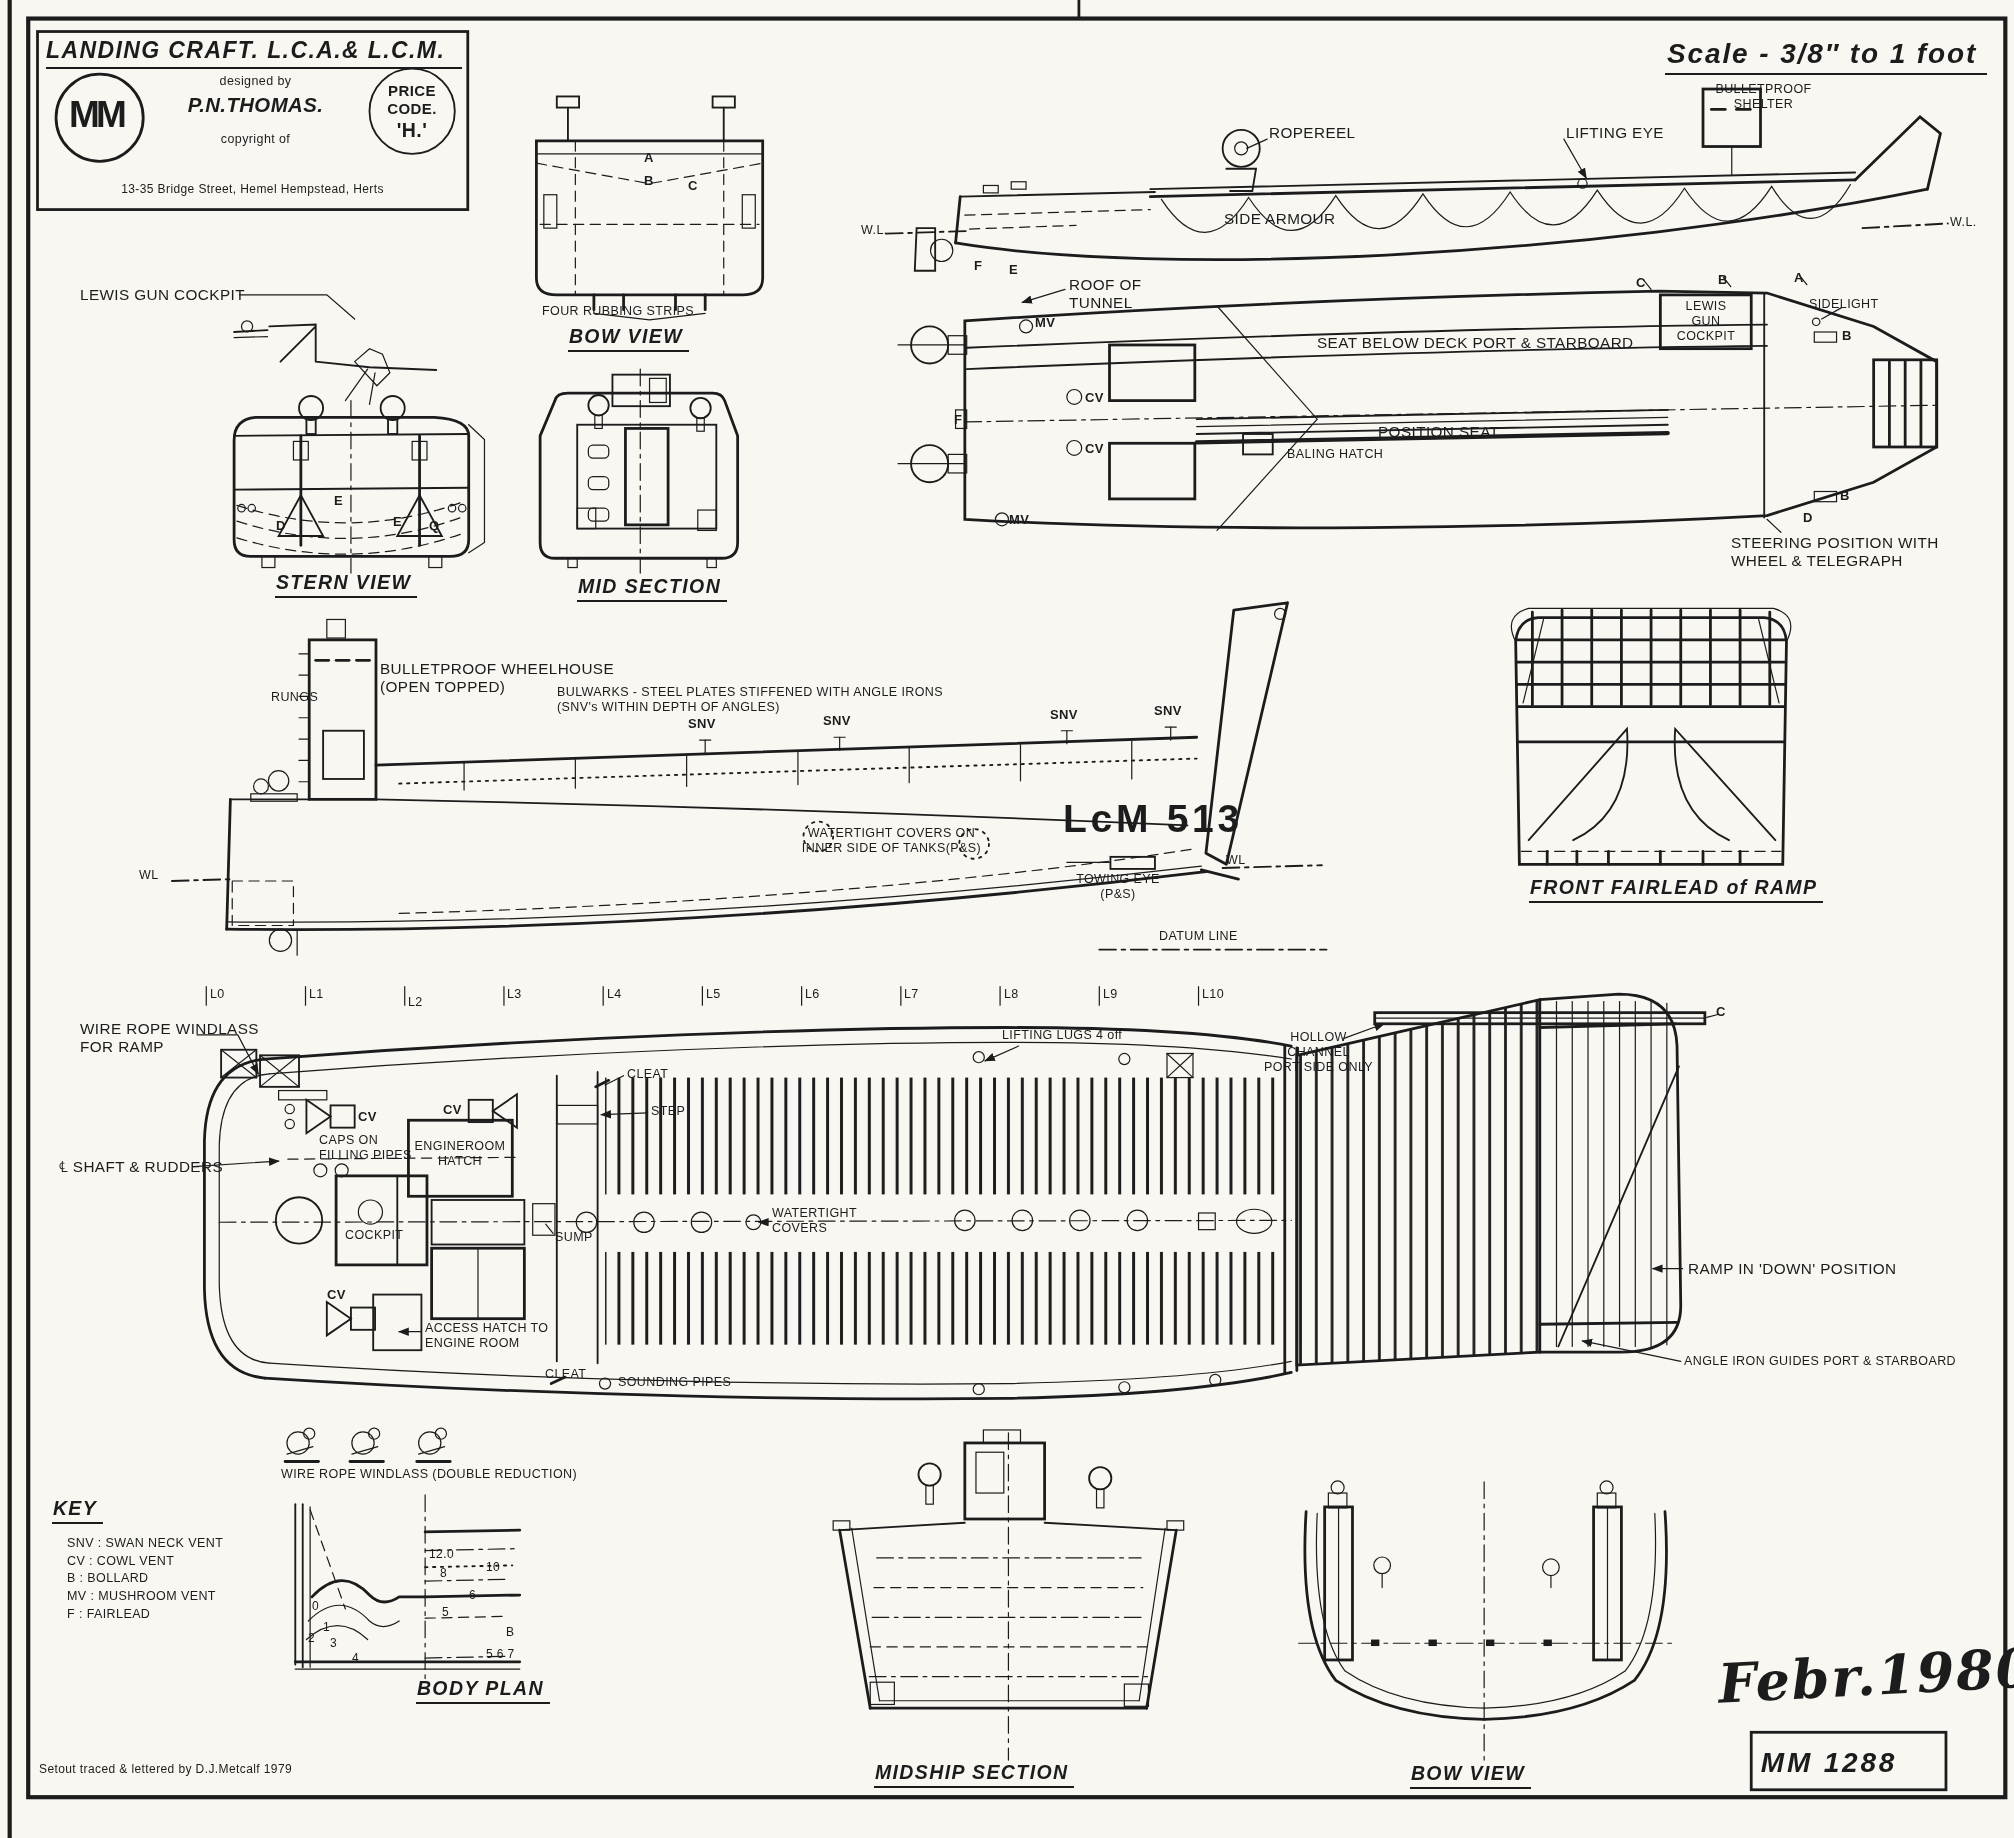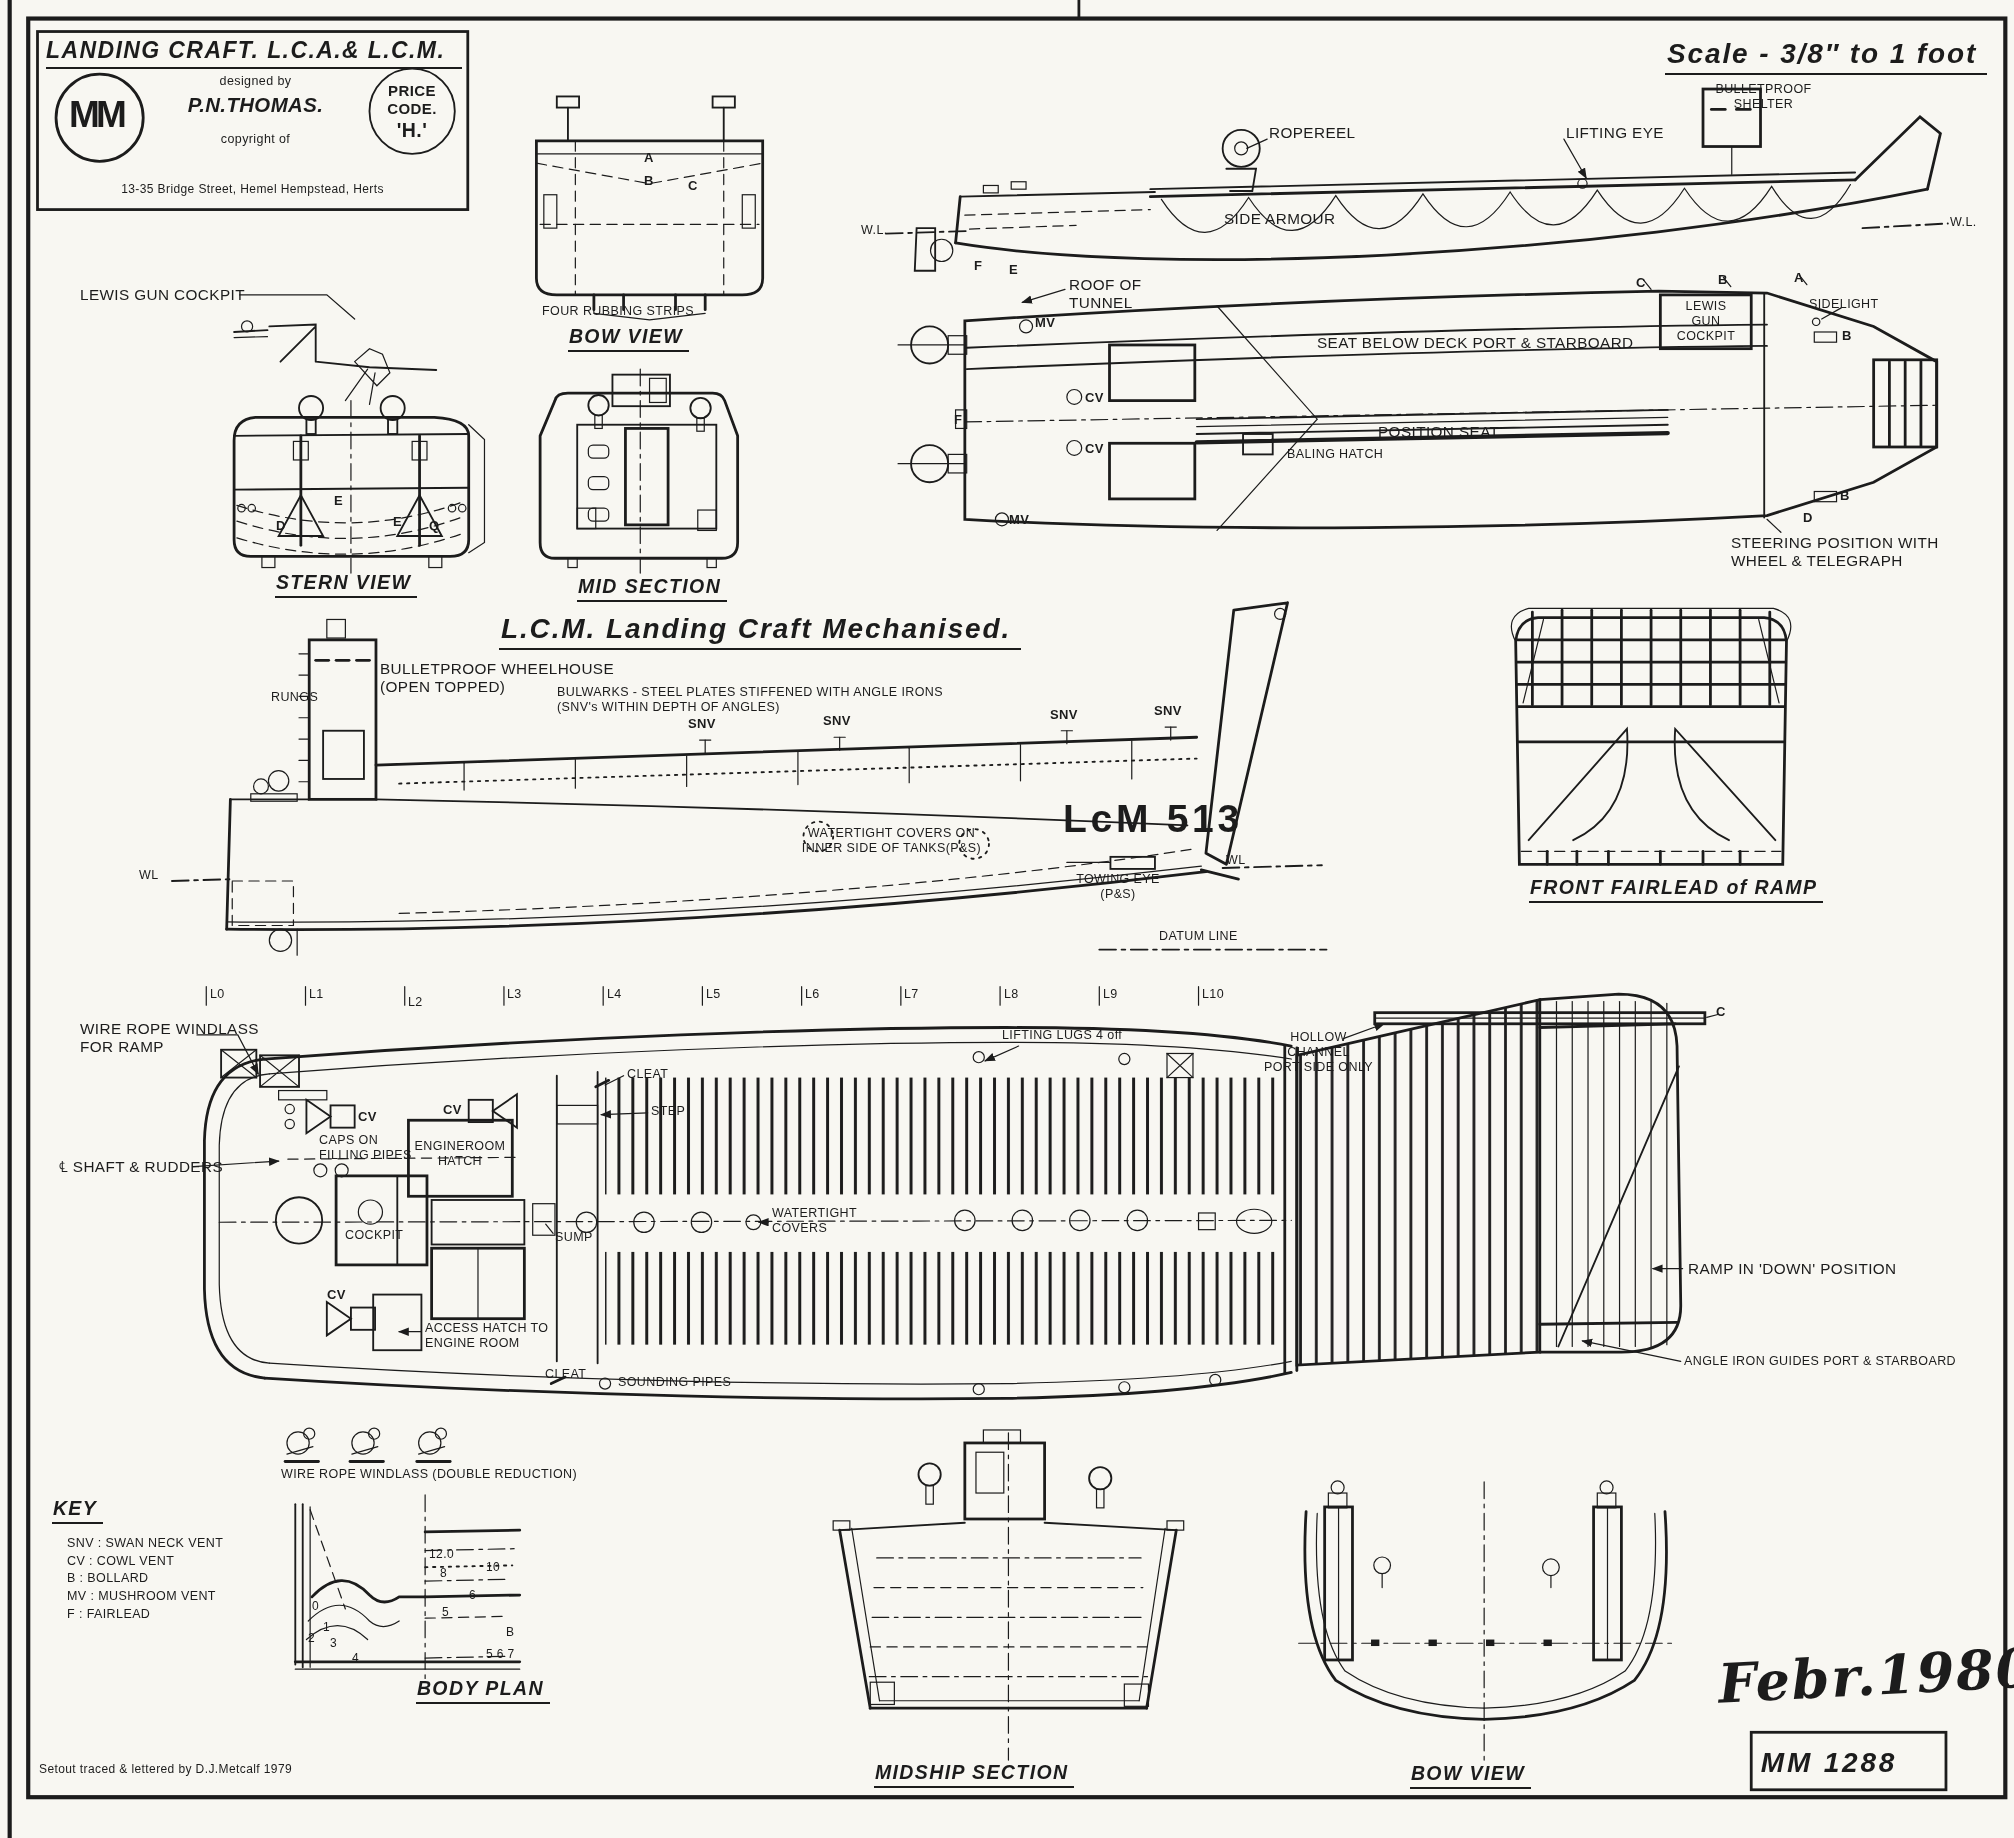--- a/index.html
+++ b/index.html
@@ -498,21 +498,20 @@
 <div class="lbl" style="left:69px;top:93px;font-size:37px;font-weight:bold;letter-spacing:-3.7px">MM</div>
 <div class="lbl sm ctr" style="left:186px;top:74px;width:139px">designed by</div>
 <div class="lbl ctr" style="left:172px;top:93px;width:167px;font-size:20.4px;font-style:italic;font-weight:bold">P.N.THOMAS.</div>
 <div class="lbl sm ctr" style="left:186px;top:132px;width:139px">copyright of</div>
 <div class="lbl ctr" style="left:375px;top:82px;width:74px;font-size:15px;font-weight:bold">PRICE
 CODE.</div>
 <div class="lbl ctr" style="left:375px;top:119px;width:74px;font-size:19.5px;font-weight:bold">'H.'</div>
 <div class="lbl ctr" style="left:43px;top:182px;width:419px;font-size:12px">13-35 Bridge Street, Hemel Hempstead, Herts</div>
 
 <div class="lbl head" style="left:1665px;top:37px">Scale - 3/8″ to 1 foot</div>
-<div class="lbl head" style="left:499px;top:612px">L.C.M. Landing Craft Mechanised.</div>
 
 <div class="lbl sm ctr" style="left:1703px;top:82px;width:121px">BULLETPROOF
 SHELTER</div>
 <div class="lbl md" style="left:1269px;top:124px">ROPEREEL</div>
 <div class="lbl md" style="left:1566px;top:124px">LIFTING EYE</div>
 <div class="lbl sm" style="left:861px;top:223px">W.L.</div>
 <div class="lbl sm" style="left:1950px;top:215px">W.L.</div>
 <div class="lbl md" style="left:1069px;top:276px">ROOF OF
 TUNNEL</div>
 <div class="lbl md" style="left:1224px;top:210px">SIDE ARMOUR</div>

